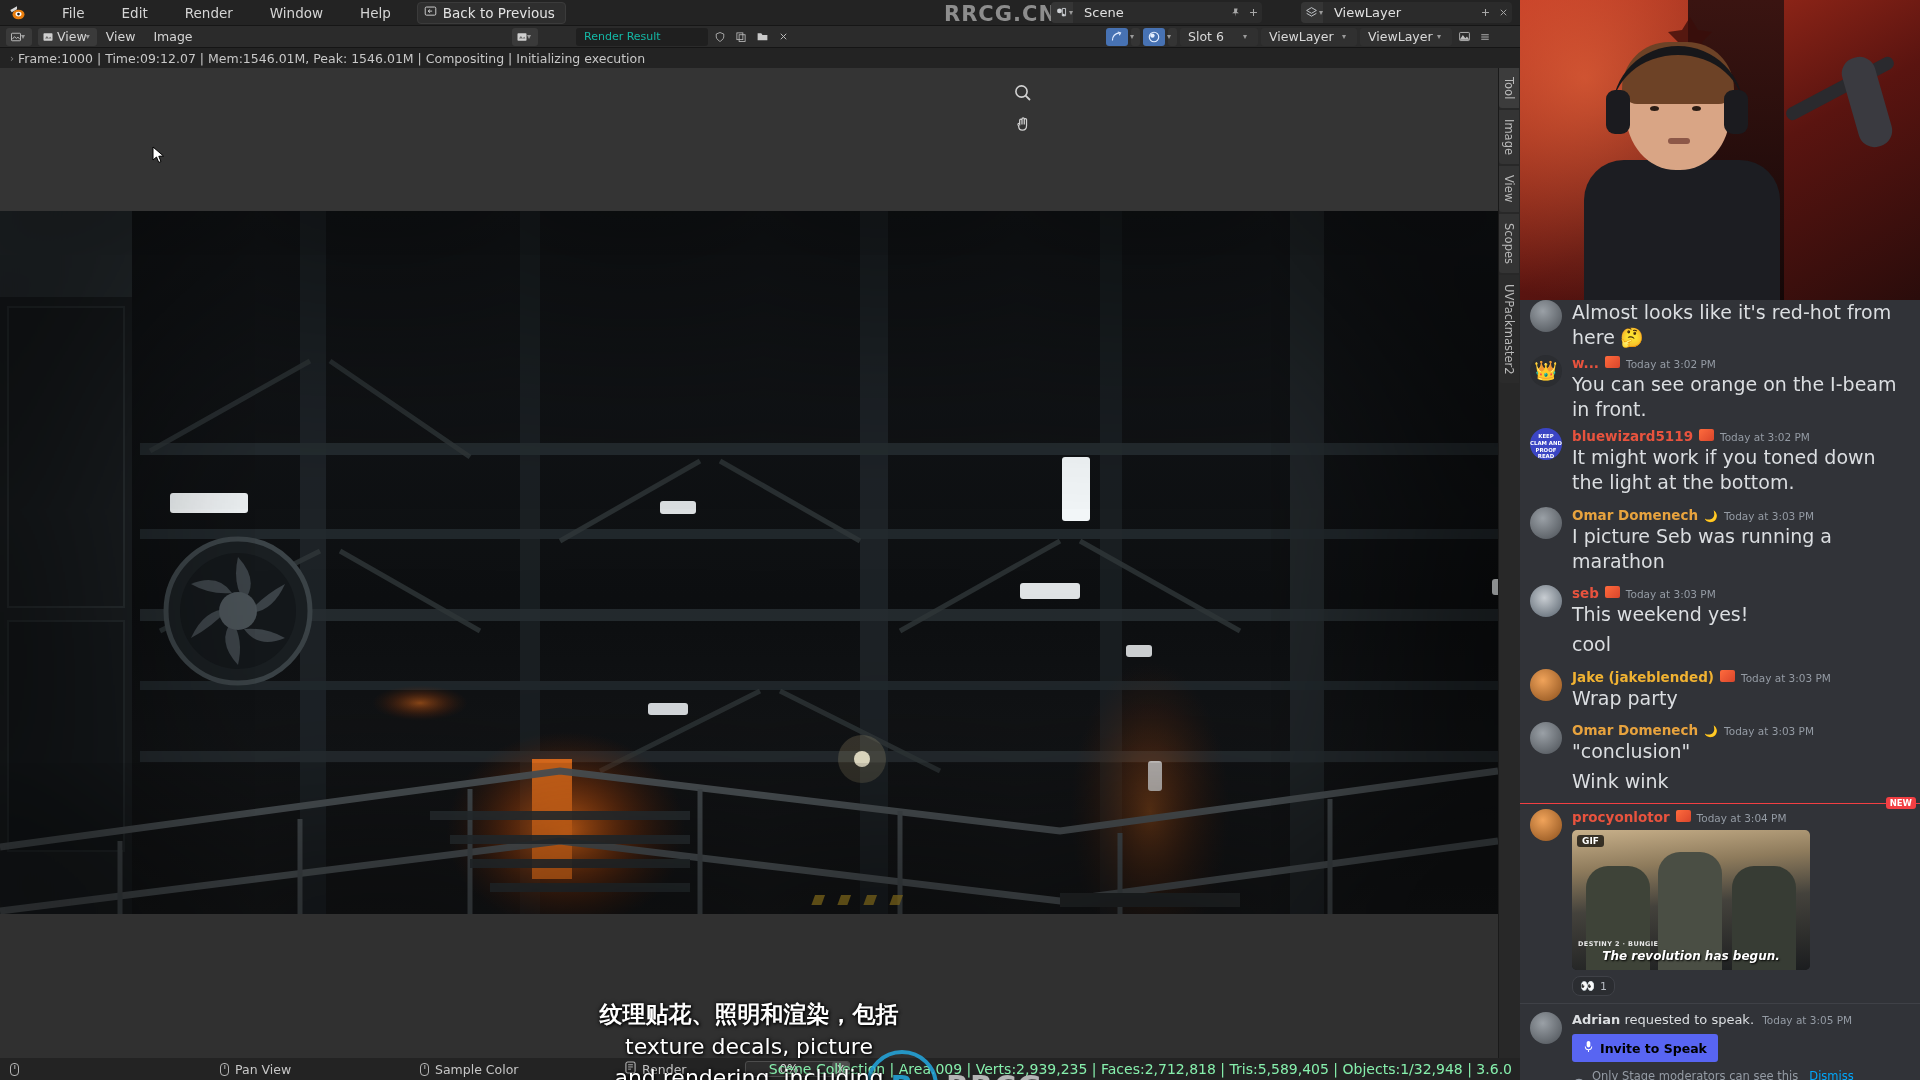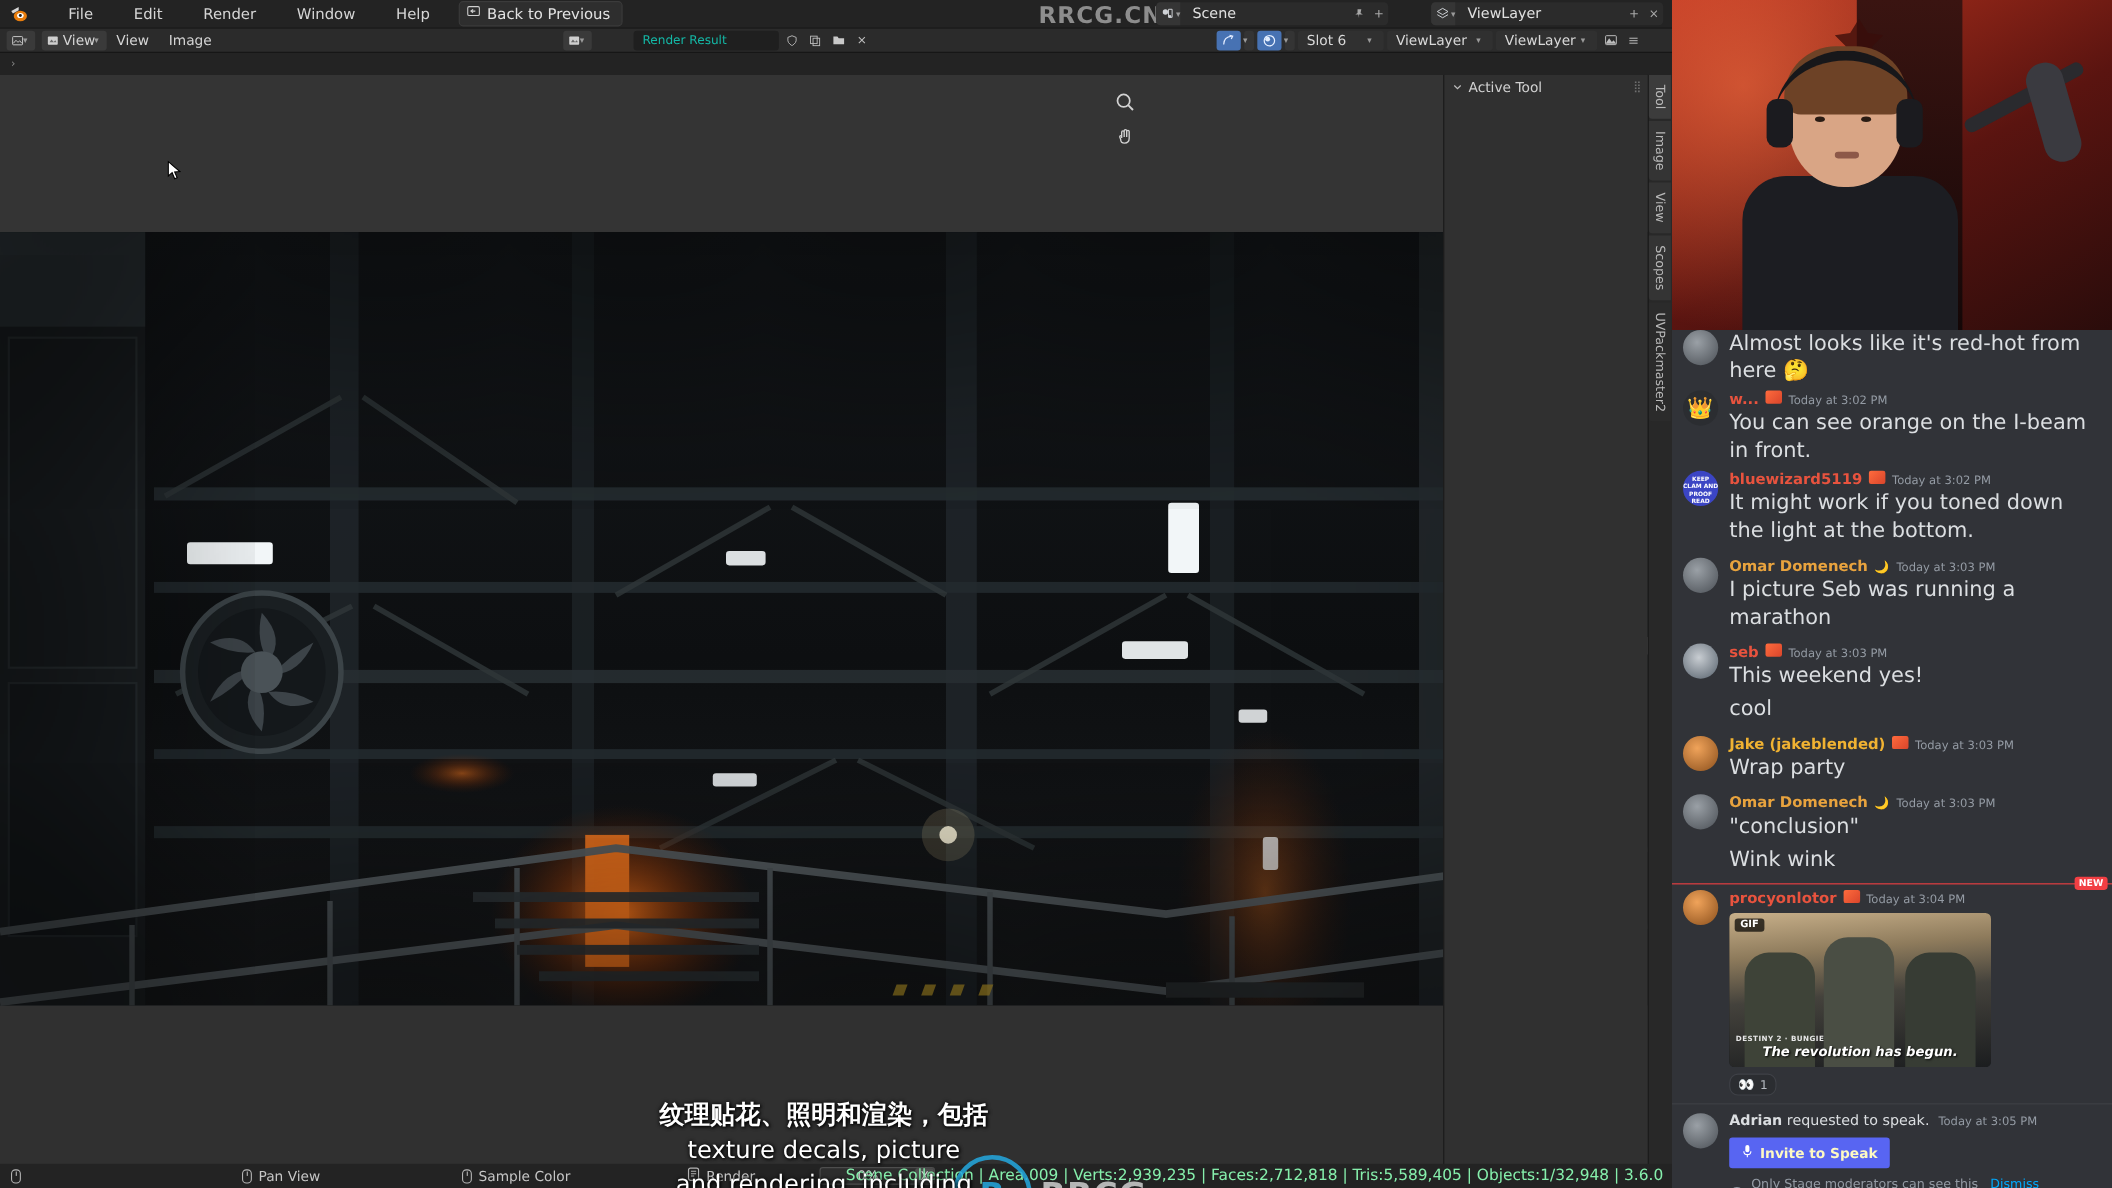--- a/index.html
+++ b/index.html
@@ -159,21 +159,21 @@
   .gif-logo { position:absolute; left:6px; bottom:22px; color:#e6e6e6; font-size:6.5px;
               font-weight:bold; letter-spacing:.4px; z-index:3; }
   .reaction { display:inline-flex; align-items:center; gap:5px; margin-top:6px;
               background:#2b2d31; border:1px solid #3f4147; border-radius:8px; padding:2px 7px; }
   .reaction-count { color:#b5bac1; font-size:11px; }
   .sysmsg { display:flex; gap:10px; padding:8px 12px 6px 10px; background:#313338;
             border-top:1px solid #3f4147; margin-top:4px; }
   .sys-text { color:#dbdee1; font-size:13px; }
   .sys-name { font-weight:700; }
   .invite-btn { margin-top:7px; display:inline-flex; align-items:center; gap:6px; background:#5865f2;
-                color:#fef9c3; font-size:12.5px; font-weight:600; padding:6px 11px; border-radius:3px; }
+                color:#000000; font-size:12.5px; font-weight:600; padding:6px 11px; border-radius:3px; }
   .sys-foot { display:flex; align-items:center; gap:6px; margin-top:7px; color:#949ba4; font-size:11.5px; }
   .dismiss { color:#00a8fc; }
   .eye-ic { font-size:11px; color:#949ba4; }
 </style>
 </head>
 <body>
 
 <div id="root">
 
   <div id="blender">
@@ -340,20 +340,21 @@
         <span class="hdr-icon">
           <svg width="12" height="12" viewBox="0 0 16 16">
               <path d="M3 5 H13 M3 8 H13 M3 11 H13" stroke="#bdbdbd" stroke-width="1.2"></path>
             </svg>
         </span>
       </div>
     </div>
 
     <div class="report-line">
       <span class="report-caret">›</span>
+      <span>Frame:1000 | Time:09:12.07 | Mem:1546.01M, Peak: 1546.01M | Compositing | Initializing execution</span>
     </div>
 
     <div class="canvas-wrap">
       <div class="gray-strip"></div>
 
       <div class="mousecur">
         <svg width="14" height="18" viewBox="0 0 14 18">
             <path d="M1 1 L1 14 L4.5 11 L6.8 16.5 L9 15.5 L6.8 10.3 L11.5 10 Z" fill="#fff" stroke="#000" stroke-width="1"></path>
           </svg>
       </div>
@@ -497,31 +498,20 @@
       <div class="subs">
         <div class="sub-cn">纹理贴花、照明和渲染，包括</div>
         <div class="sub-en">texture decals, picture</div>
         <div class="sub-en">and rendering, including</div>
       </div>
       <div class="watermark-big">
         <div class="wm-circle">R</div>
         <div class="wm-text">RRCG</div>
       </div>
 
-      <div class="ie-sidebar">
-        <div class="ie-sidebar-hdr">
-          <span>
-            <svg width="10" height="10" viewBox="0 0 12 12">
-                <path d="M2.5 4.5 L6 8 L9.5 4.5" fill="none" stroke="#bdbdbd" stroke-width="1.3"></path>
-              </svg>
-          </span>
-          <span>Active Tool</span>
-          <span style="margin-left:auto;margin-right:6px;color:#6f6f6f;font-size:10px">⣿</span>
-        </div>
-      </div>
       <div class="ie-tabs">
         <div class="ie-tab first">Tool</div>
         <div class="ie-tab">Image</div>
         <div class="ie-tab">View</div>
         <div class="ie-tab">Scopes</div>
         <div class="ie-tab wide">UVPackmaster2</div>
       </div>
     </div>
 
     <div class="statusbar">

